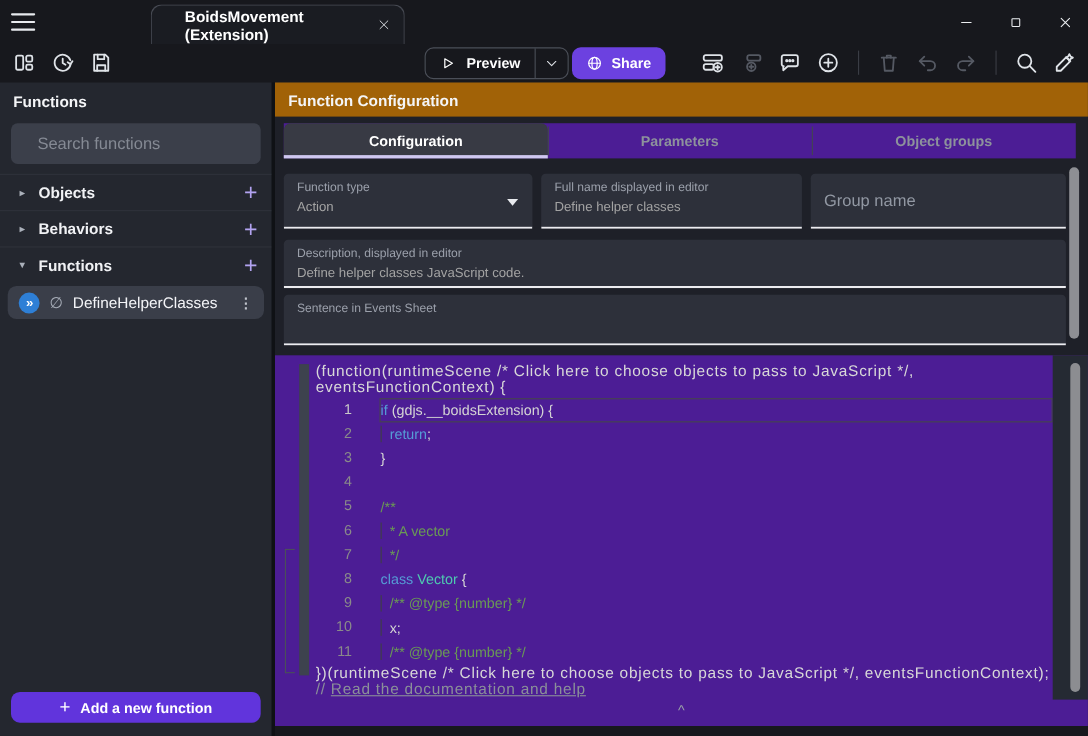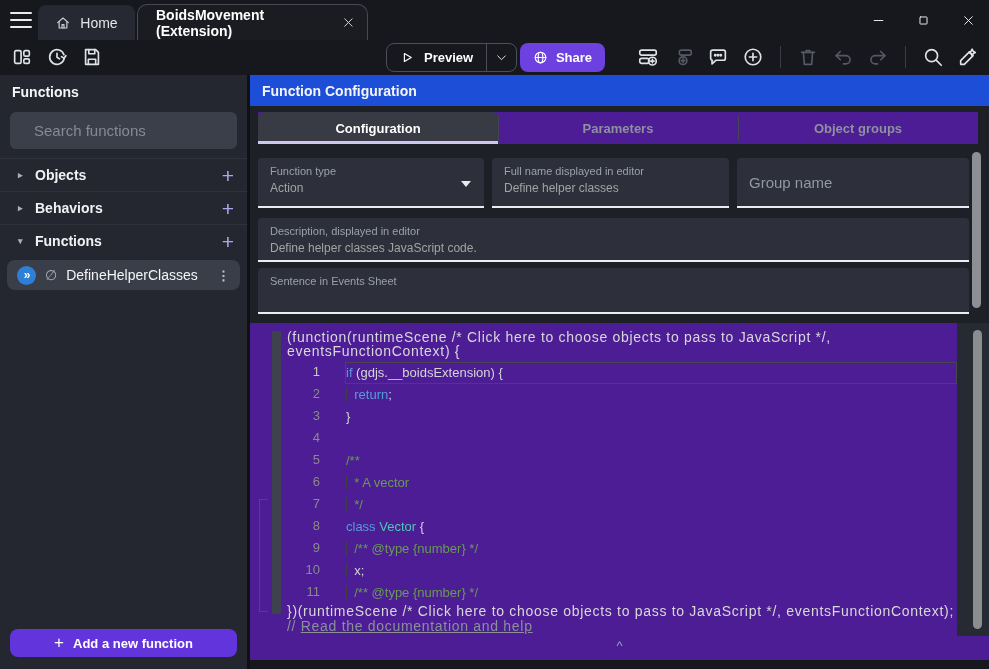--- a/index.html
+++ b/index.html
@@ -8,21 +8,21 @@
 
   
   .icon svg { width:100%; height:100%; display:block; fill:none; stroke:currentColor; stroke-width:1.8; stroke-linecap:round; stroke-linejoin:round; }
 
   
   .titlebar { position:absolute; left:0; top:0; width:100%; height:40px; }
   .hamburger { position:absolute; left:10px; top:12px; width:22px; height:16px; display:flex; flex-direction:column; justify-content:space-between; cursor:pointer; }
   .hamburger span { display:block; height:2.4px; background:#e8eaee; border-radius:2px; }
   .tab-home { position:absolute; left:38px; top:5px; width:97px; height:35px; background:#262932; border-radius:8px 8px 0 0; display:flex; align-items:center; justify-content:center; gap:9px; color:#e2e5ea; font-size:14px; }
   .tab-home .icon { width:16px; height:16px; color:#c9cdd4; }
-  .tab-active { position:absolute; left:137px; top:4px; width:231px; height:36px; background:#1a1c22; border:1px solid #474a53; border-bottom:none; border-radius:10px 10px 0 0; display:flex; align-items:center; padding:0 12px 0 18px; font-weight:bold; font-size:14px; color:#fff; }
+  .tab-active { position:absolute; left:137px; top:4px; width:231px; height:36px; background:#1a1c22; border:1px solid #474a53; border-bottom:none; border-radius:10px 10px 0 0; display:flex; align-items:center; padding:0 12px 0 30px; font-weight:bold; font-size:14px; color:#fff; }
   .tab-active .tab-close { margin-left:auto; width:13px; height:13px; color:#d6d9de; }
   .win-controls { position:absolute; right:14px; top:0; height:40px; display:flex; align-items:center; gap:32px; }
   .win-btn { width:13px; height:13px; color:#eceef1; cursor:pointer; }
 
   
   .toolbar { position:absolute; left:0; top:40px; width:100%; height:35px; }
   .tb-left { position:absolute; left:11px; top:6px; display:flex; gap:13px; }
   .tb-icon { width:22px; height:22px; color:#dfe3e8; cursor:pointer; }
   .tb-icon.dim { color:#555963; }
   .tb-sep { width:1px; height:22px; background:#3a3d45; margin:0 3px; }
@@ -49,21 +49,21 @@
   .fn-gear { width:19px; height:19px; border-radius:50%; background:var(--fnblue); color:#fff; display:flex; align-items:center; justify-content:center; font-size:12px; font-weight:bold; letter-spacing:-1px; }
   .fn-private { color:#a7adb8; font-size:14px; }
   .fn-name { font-size:14px; color:#f4f5f8; }
   .fn-menu { margin-left:auto; color:#c0c4cc; font-size:13px; font-weight:bold; cursor:pointer; }
   .add-btn { position:absolute; left:10px; right:10px; bottom:12px; height:28px; background:var(--addpurple); border-radius:8px; display:flex; align-items:center; justify-content:center; gap:9px; font-weight:bold; font-size:13px; cursor:pointer; }
   .add-btn .plus-sign { font-size:17px; font-weight:normal; }
   .divider-v { position:absolute; left:247px; top:75px; width:3px; bottom:0; background:#0f1115; }
 
   
   .main { position:absolute; left:250px; top:75px; right:0; bottom:0; background:#1e2028; }
-  .main-header { height:31px; display:flex; align-items:center; padding:12px 12px; font-weight:bold; font-size:14px; color:#f4f5f7; background:#1d4ed8; }
+  .main-header { height:31px; display:flex; align-items:center; padding:12px 12px; font-weight:bold; font-size:14px; color:#f4f5f7; background:#a16207; }
   .tabs { position:absolute; left:8px; top:37px; width:720px; height:32px; display:flex; background:#4c1d95; }
   .tab { flex:1; display:flex; align-items:center; justify-content:center; font-weight:bold; font-size:13px; color:#8d929c; position:relative; cursor:pointer; }
   .tab + .tab::before { content:''; position:absolute; left:0; top:3px; bottom:3px; width:1px; background:#43464f; }
   .tab.active { background:#383a44; color:#fff; border-radius:6px 6px 0 0; }
   .tab.active::after { content:''; position:absolute; left:0; right:0; bottom:0; height:3px; background:#cfc7f0; }
 
   .row1 { position:absolute; left:8px; top:83px; width:711px; display:flex; gap:8px; }
   .field { background:#2d303a; border-bottom:2px solid #ececf0; border-radius:4px 4px 0 0; padding:7px 12px; }
   .row1 .field { height:50px; }
   .f-type { width:226px; position:relative; }
@@ -106,30 +106,20 @@
 <body>
 
 <div class="window">
 
   <div class="titlebar">
     <div class="hamburger">
         <span></span>
         <span></span>
         <span></span>
       </div>
-    <div class="tab-home">
-      <span class="icon">
-          <svg viewBox="0 0 24 24">
-            <path d="M4 11.5L12 4.5l8 7"></path>
-            <path d="M6.2 10v9.5h11.6V10"></path>
-            <path d="M10.5 19.5v-5h3v5"></path>
-          </svg>
-        </span>
-      <span>Home</span>
-    </div>
     <div class="tab-active">
       <span>BoidsMovement (Extension)</span>
       <span class="icon tab-close">
           <svg viewBox="0 0 24 24">
             <path d="M5 5l14 14M19 5L5 19"></path>
           </svg>
         </span>
     </div>
     <div class="win-controls" id="win-controls">
         <span class="win-btn icon">

